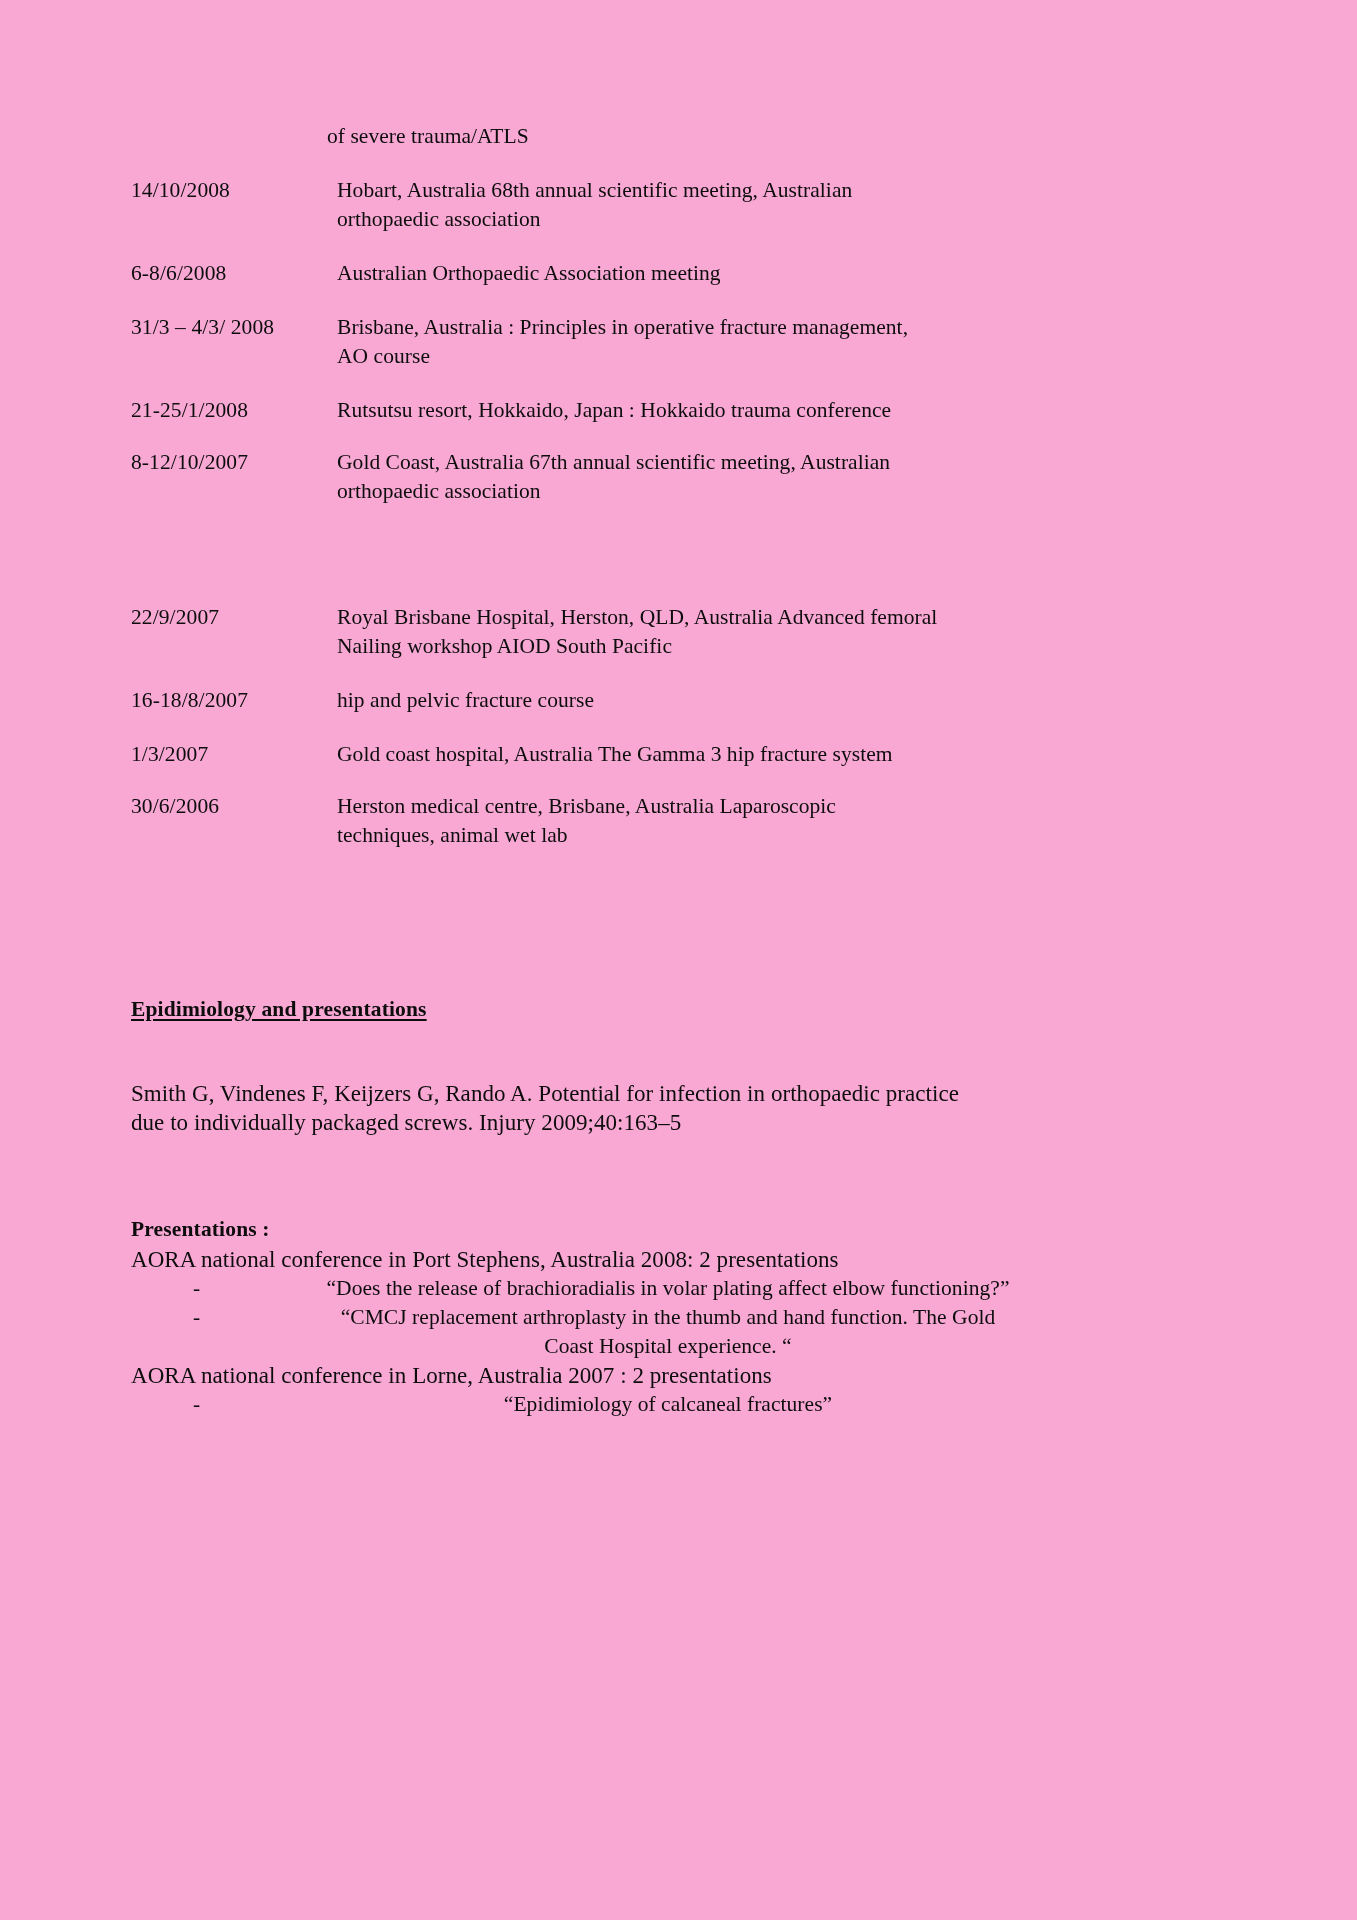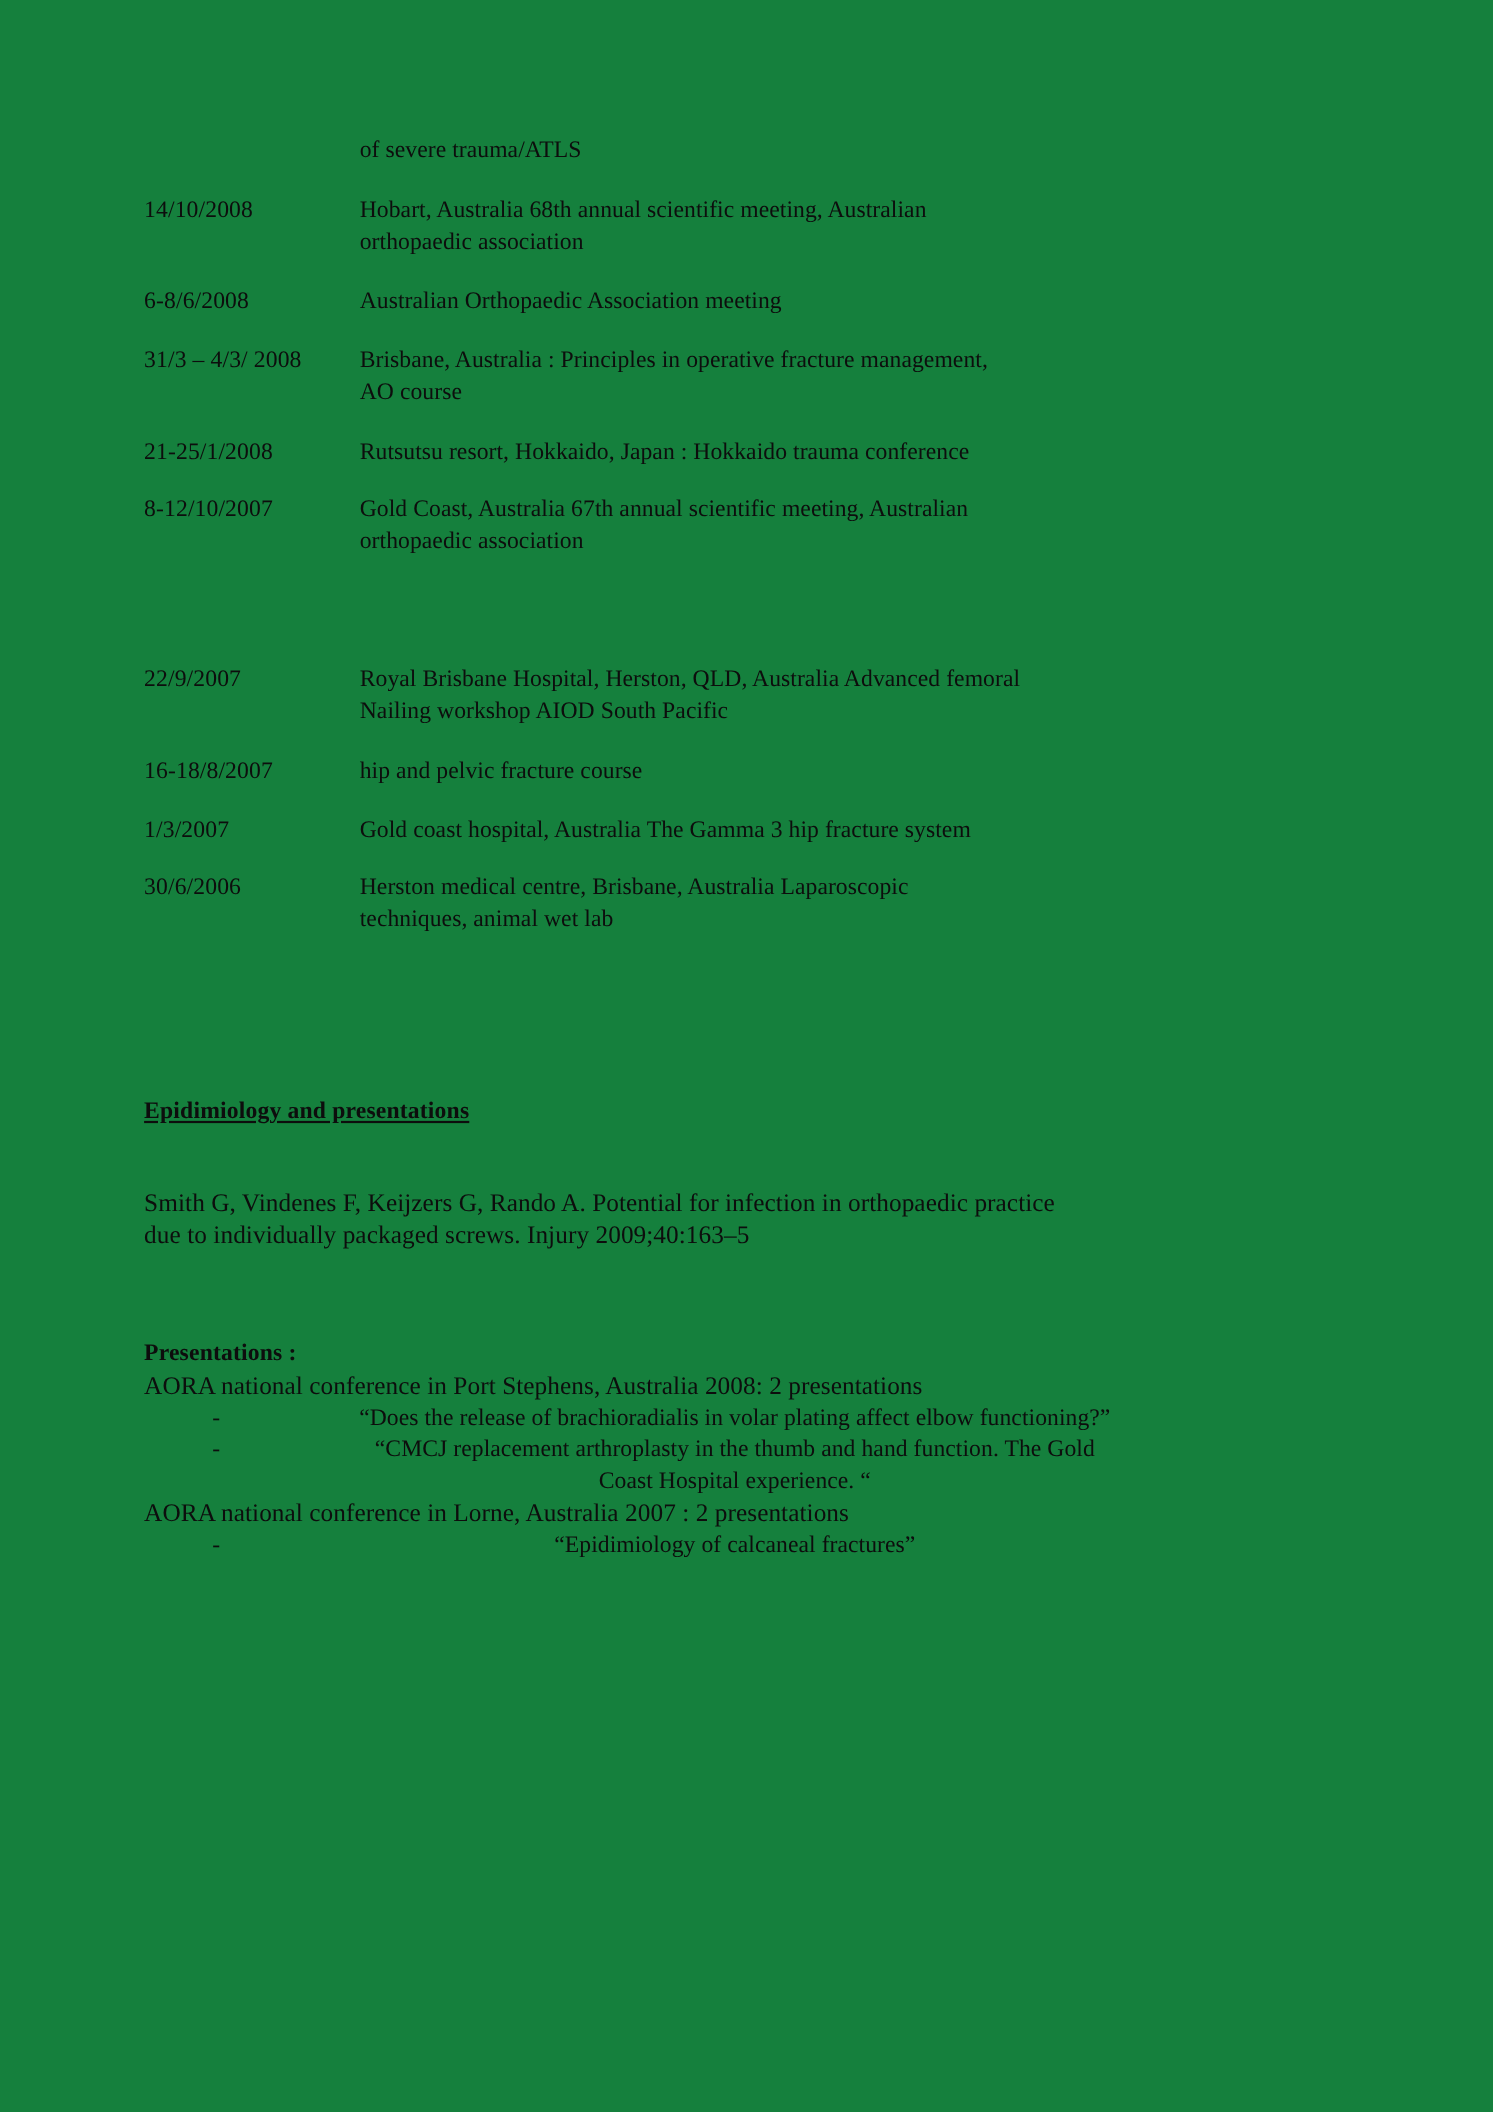--- a/index.html
+++ b/index.html
@@ -13,35 +13,36 @@
     position: relative;
     font-family: "Liberation Serif", "DejaVu Serif", serif;
     color: #0d0d0d;
     -webkit-font-smoothing: antialiased;
   }
   .page {
     position: absolute;
     left: 0; top: 0;
     width: 1357px;
     height: 1920px;
-    background: #15803d;
+    background: #f9a8d4;
     overflow: hidden;
   }
   .content {
     position: absolute;
     left: 131px;
     top: 122px;
     width: 1090px;
   }
 
   
   .course-row {
     display: flex;
     align-items: flex-start;
     margin-bottom: 25px;
+    gap: 10px;
   }
   .course-row.tight { margin-bottom: 23px; }
   .course-date {
     flex: 0 0 196px;
     font-size: 21.5px;
     line-height: 29px;
     letter-spacing: 0.1px;
     white-space: nowrap;
   }
   .course-desc {

